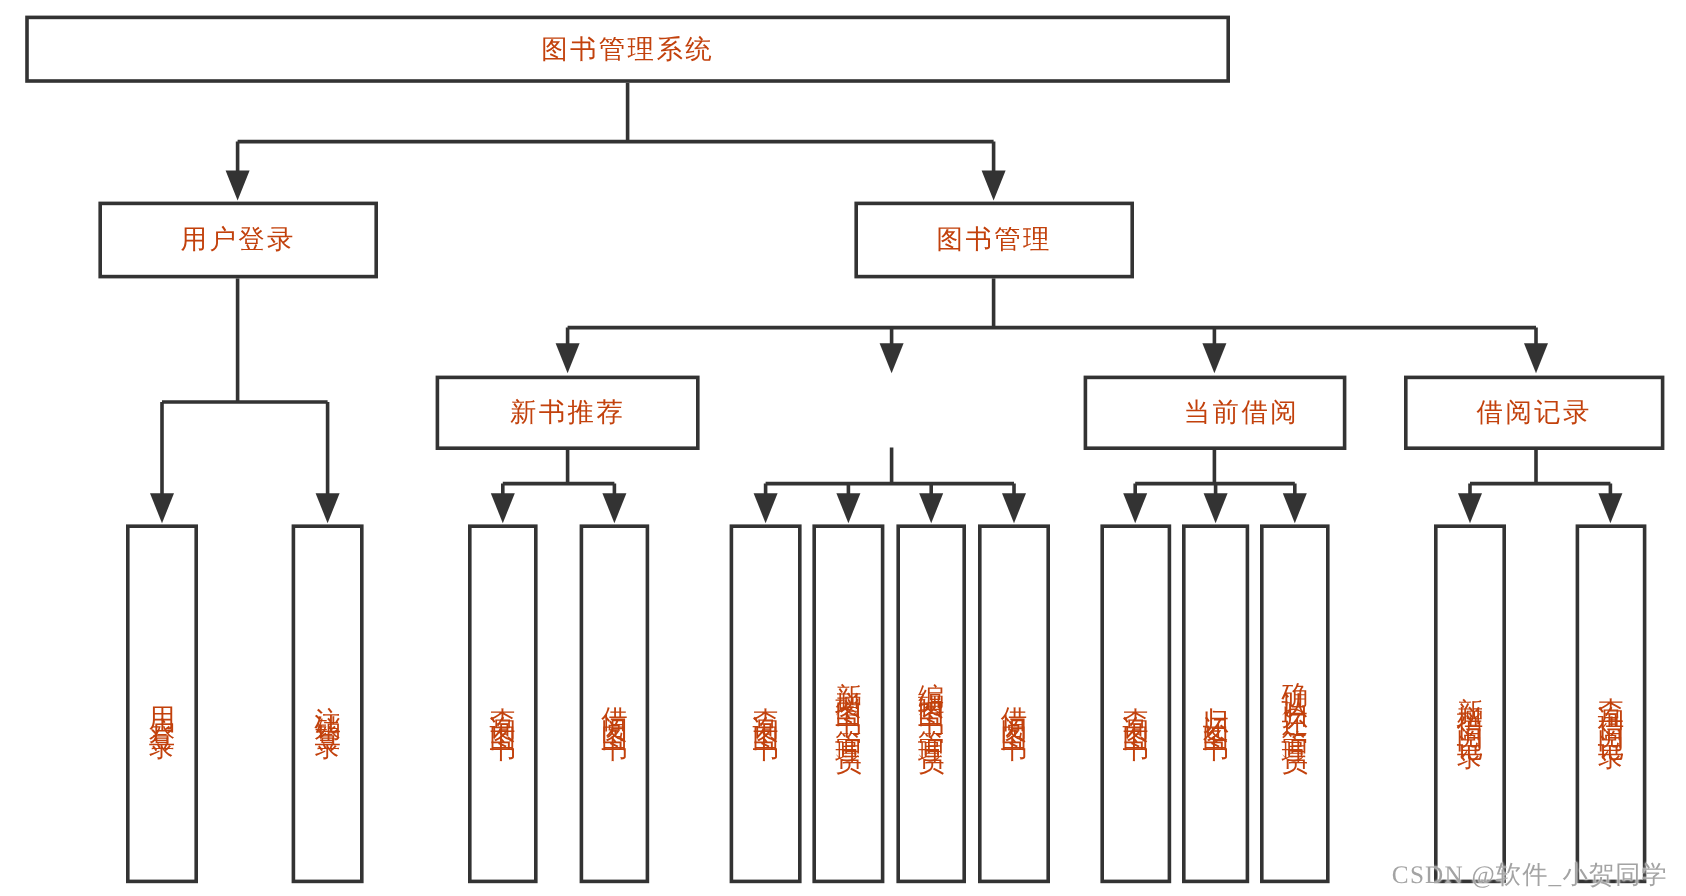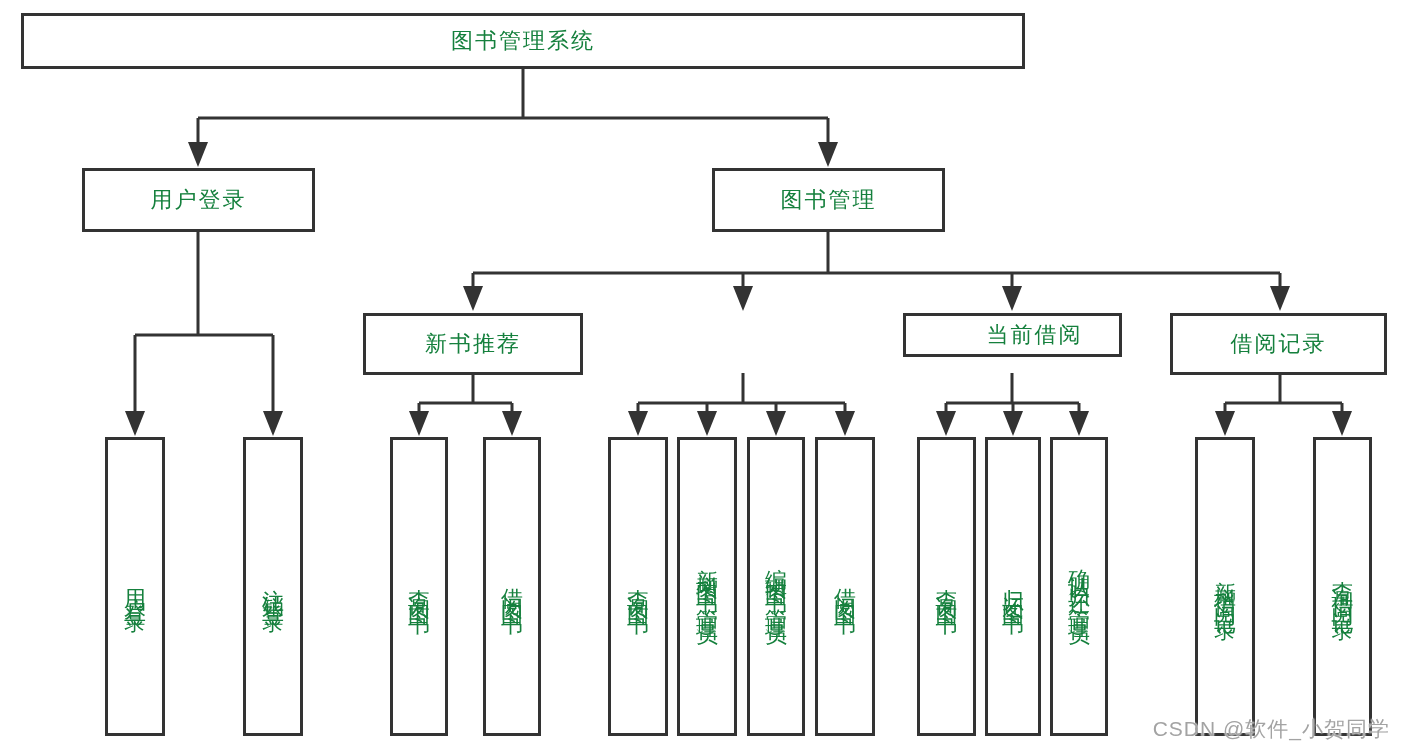--- a/index.html
+++ b/index.html
@@ -24,21 +24,21 @@
     pointer-events: none;
   }
   .node {
     position: absolute;
     box-sizing: border-box;
     border: 3px solid #333333;
     background: #ffffff;
     display: flex;
     align-items: center;
     justify-content: center;
-    color: #15803d;
+    color: #c2410c;
   }
   .node.h span {
     font-size: 22px;
     letter-spacing: 2px;
     white-space: nowrap;
   }
   .node.v span {
     writing-mode: vertical-rl;
     text-orientation: mixed;
     font-size: 22px;
@@ -49,20 +49,21 @@
   .watermark {
     position: absolute;
     right: 15px;
     bottom: 4px;
     font-size: 21px;
     color: #a3a3a3;
     text-shadow: 0 0 2px #ffffff, 0 0 2px #ffffff;
     letter-spacing: 1px;
     z-index: 5;
     white-space: nowrap;
+    font-family: Liberation Serif, serif;
   }
 </style>
 </head>
 <body>
 
 <div class="stage">
 
   <svg class="connectors" viewBox="0 0 1405 747" xmlns="http://www.w3.org/2000/svg">
     <g stroke="#333333" stroke-width="3" fill="none">
       <path d="M523 67 V118 M198 118 H828 M198 118 V144 M828 118 V144"></path>
@@ -103,21 +104,21 @@
   <div class="node h" style="left:82px; top:168px; width:233px; height:64px;">
     <span>用户登录</span>
   </div>
   <div class="node h" style="left:712px; top:168px; width:233px; height:64px;">
     <span>图书管理</span>
   </div>
 
   <div class="node h" style="left:363px; top:313px; width:220px; height:62px;">
     <span>新书推荐</span>
   </div>
-  <div class="node h" style="left:903px; top:313px; width:219px; height:44px;padding-left:44px;">
+  <div class="node h" style="left:903px; top:313px; width:219px; height:62px;padding-left:44px;">
     <span>当前借阅</span>
   </div>
   <div class="node h" style="left:1170px; top:313px; width:217px; height:62px;">
     <span>借阅记录</span>
   </div>
 
   <div class="node v" style="left:105px; top:437px; width:60px; height:299px;">
     <span>用户登录</span>
   </div>
   <div class="node v" style="left:243px; top:437px; width:60px; height:299px;">

